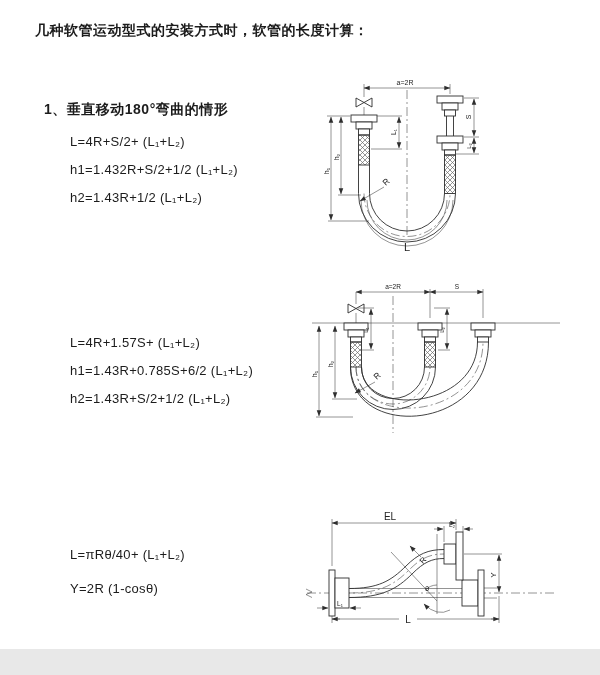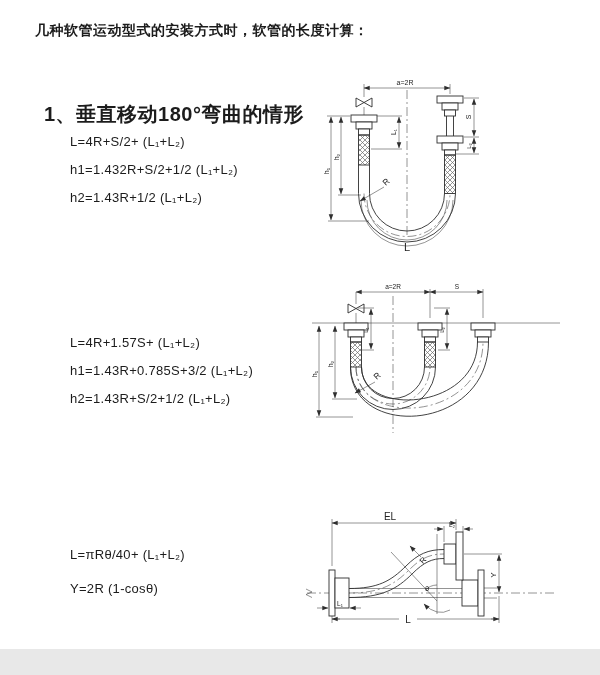--- a/index.html
+++ b/index.html
@@ -1,19 +1,19 @@
 <!DOCTYPE html>
 <html><head>
 <meta charset="utf-8">
 <style>
   html,body{margin:0;padding:0;background:#e8e8e8;}
   .page{position:relative;width:600px;height:649px;background:#ffffff;overflow:hidden;
         font-family:"Liberation Sans","DejaVu Sans",sans-serif;color:#1c1c1c;text-decoration:underline;}
   .doc-title{position:absolute;left:35px;top:22px;font-size:14px;font-weight:700;letter-spacing:.5px;}
-  .sec-heading{position:absolute;font-size:20px;font-weight:700;letter-spacing:.5px;}
+  .sec-heading{position:absolute;font-size:14px;font-weight:700;letter-spacing:.5px;}
   .formula{position:absolute;left:70px;font-size:13px;letter-spacing:.3px;}
   #h1{left:44px;top:101px;} #h2{left:44px;top:305px;} #h3{left:44px;top:517px;}
   #f11{top:134px;} #f12{top:162px;} #f13{top:190px;}
   #f21{top:335px;} #f22{top:363px;} #f23{top:391px;}
   #f31{top:547px;} #f32{top:574px;margin-top:7px;} #f33{top:600px;}
   svg{position:absolute;overflow:visible;}
   #svg1{left:270px;top:72px;} #svg2{left:300px;top:282px;} #svg3{left:295px;top:500px;}
   .ln{stroke:#2e2e2e;stroke-width:.9;fill:none;stroke-linecap:butt;}
   .thin{stroke:#3a3a3a;stroke-width:.55;fill:none;}
   .cl{stroke:#3a3a3a;stroke-width:.55;fill:none;stroke-dasharray:9 3 2 3;}
@@ -27,21 +27,21 @@
 <div class="page">
 
   <div class="doc-title">几种软管运动型式的安装方式时，软管的长度计算：</div>
 
   <div class="sec-heading" id="h1">1、垂直移动180°弯曲的情形</div>
   <div class="formula" id="f11">L=4R+S/2+ (L₁+L₂)</div>
   <div class="formula" id="f12">h1=1.432R+S/2+1/2 (L₁+L₂)</div>
   <div class="formula" id="f13">h2=1.43R+1/2 (L₁+L₂)</div>
 
   <div class="formula" id="f21">L=4R+1.57S+ (L₁+L₂)</div>
-  <div class="formula" id="f22">h1=1.43R+0.785S+3/2 (L₁+L₂)</div>
+  <div class="formula" id="f22">h1=1.43R+0.785S+6/2 (L₁+L₂)</div>
   <div class="formula" id="f23">h2=1.43R+S/2+1/2 (L₁+L₂)</div>
 
   <div class="formula" id="f31">L=πRθ/40+ (L₁+L₂)</div>
   <div class="formula" id="f32">Y=2R (1-cosθ)</div>
 
   <svg id="svg1" width="320" height="195" viewBox="270 72 320 195">
     <defs>
       <pattern id="braidP" width="5" height="5" patternUnits="userSpaceOnUse">
         <path d="M0,5 L5,0 M0,0 L5,5" stroke="#6a6a6a" stroke-width="0.7" fill="none"></path>
       </pattern>

